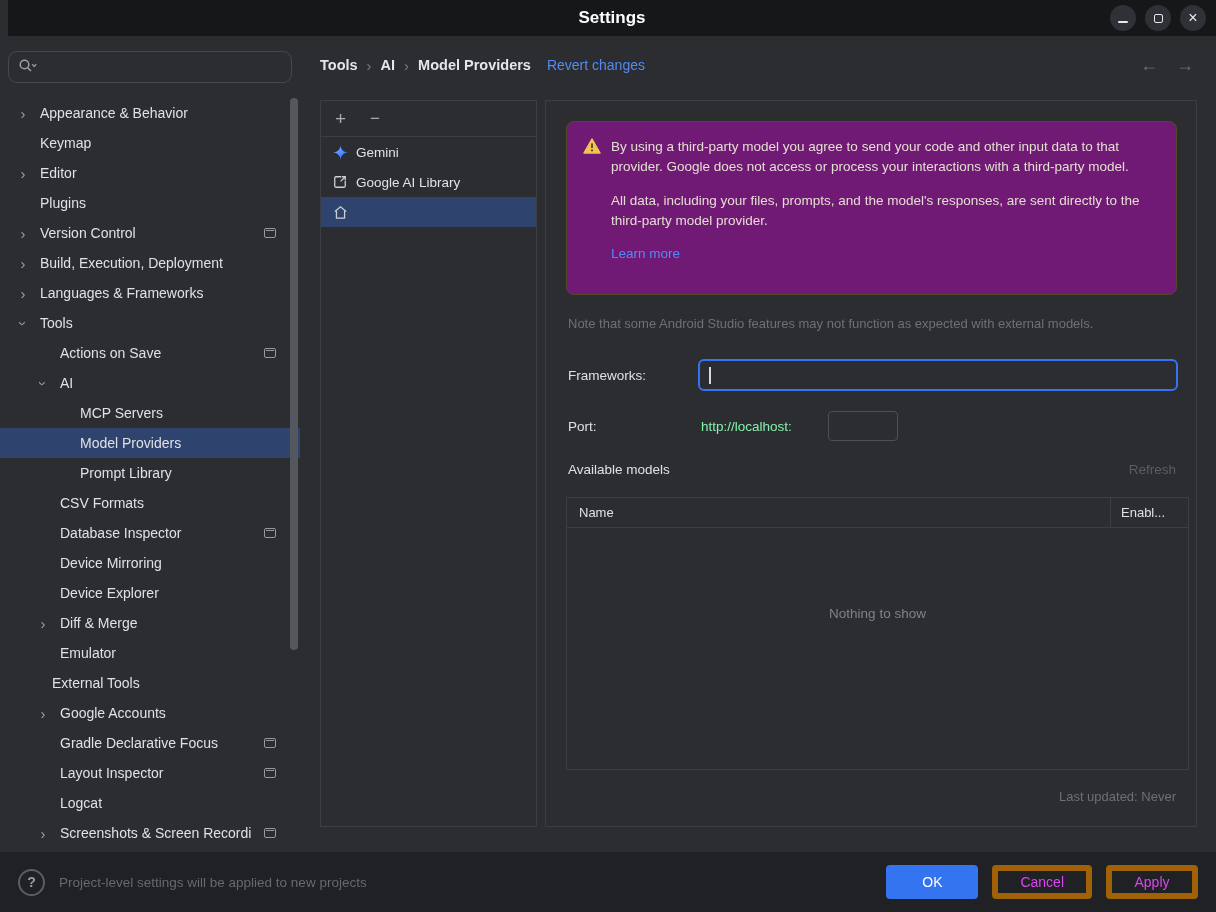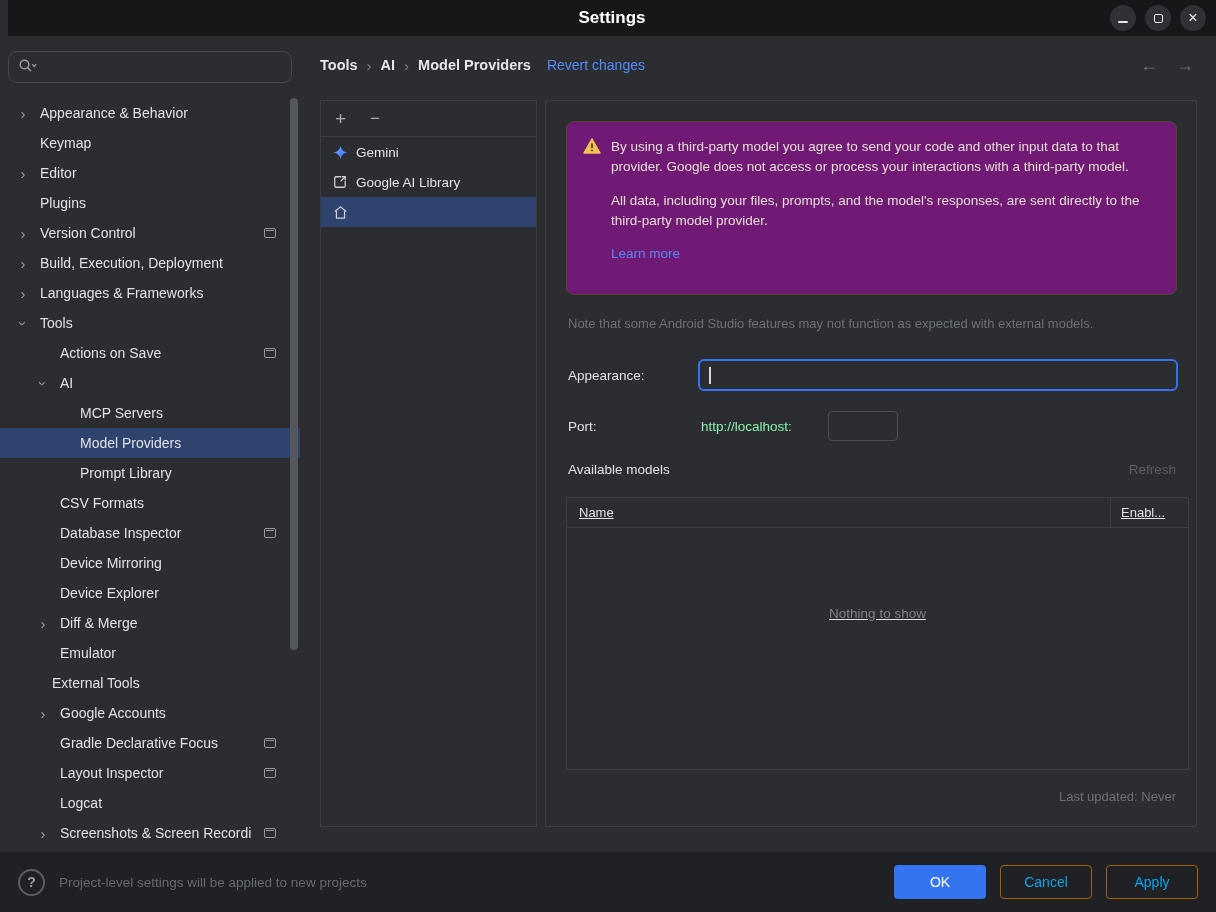--- a/index.html
+++ b/index.html
@@ -81,42 +81,42 @@
                 color:#dfe1e5; padding:0 10px; font-family:inherit; font-size:13.5px; }
   .caret { position:absolute; left:9px; top:6px; width:1.5px; height:17px; background:#d6d8dd; }
   .port-label { position:absolute; left:22px; top:318px; }
   .port-prefix { position:absolute; left:155px; top:318px; color:#86efac; }
   .port-input { position:absolute; left:282px; top:310px; width:70px; height:30px;
                 background:transparent; border:1px solid #4c4f55; border-radius:4px;
                 color:#dfe1e5; padding:0 8px; font-family:inherit; font-size:13.5px; outline:none; }
   .models-label { position:absolute; left:22px; top:361px; }
   .refresh { position:absolute; right:20px; top:361px; color:#5a5e64; cursor:default; }
   .models-table { position:absolute; left:20px; top:396px; width:623px; height:273px;
-                  border:1px solid #3c3e43;text-decoration:underline; }
+                  border:1px solid #3c3e43; }
   .thead { height:30px; display:flex; border-bottom:1px solid #3c3e43; font-size:13px; }
   .th { display:flex; align-items:center; color:#dfe1e5; }
   .th-name { flex:1; padding-left:12px; }
   .th-enabled { width:78px; border-left:1px solid #3c3e43; padding-left:10px;
                 white-space:nowrap; overflow:hidden; }
   .tbody { height:241px; display:flex; align-items:center; justify-content:center;
            padding-bottom:70px; color:#7f838a; }
   .last-updated { position:absolute; right:20px; top:688px; font-size:13px; color:#6d7077; }
   
   .footer { position:absolute; left:0; right:0; bottom:0; height:60px; background:#1f2124;
             display:flex; align-items:center; }
   .help-btn { margin-left:18px; width:27px; height:27px; border-radius:50%;
               border:2px solid #595d64; color:#9a9ea5; display:flex; align-items:center;
               justify-content:center; cursor:pointer; }
   .help-glyph::before { content:"?"; font-size:14px; font-weight:bold; }
   .hint { margin-left:14px; color:#66696f; font-size:13.5px; }
   .footer-buttons { margin-left:auto; margin-right:18px; display:flex; gap:14px; }
   .btn { height:34px; min-width:92px; border-radius:4px; font-size:14px; font-family:inherit;
          display:flex; align-items:center; justify-content:center; padding:0 22px; cursor:pointer; }
   .btn.primary { background:#3574f0; border:none; color:#ffffff; }
-  .btn.outline { background:transparent; border:1px solid #a16207; color:#0ea5e9; }
+  .btn.outline { background:transparent; border:6px solid #a16207; color:#d946ef; }
 </style>
 </head>
 <body>
 
 <div class="titlebar">
   <div class="win-title">Settings</div>
   <div class="win-controls">
     <div class="win-btn">
         <span class="glyph-min"></span>
       </div>
@@ -315,21 +315,21 @@
         <circle cx="9" cy="12.4" r="0.95" fill="#352b13"></circle>
       </svg>
     </span>
     <p class="warn-p">By using a third-party model you agree to send your code and other input data to that provider. Google does not access or process your interactions with a third-party model.</p>
     <p class="warn-p">All data, including your files, prompts, and the model's responses, are sent directly to the third-party model provider.</p>
     <a class="learn-more">Learn more</a>
   </div>
 
   <div class="note">Note that some Android Studio features may not function as expected with external models.</div>
 
-  <label class="desc-label">Appearance:</label>
+  <label class="desc-label">Frameworks:</label>
   <div class="desc-input-wrap">
     <input class="desc-input" value="" style="">
     <span class="caret"></span>
   </div>
 
   <label class="port-label">Port:</label>
   <span class="port-prefix">http://localhost:</span>
   <input class="port-input" value="" style="">
 
   <div class="models-label">Available models</div>

